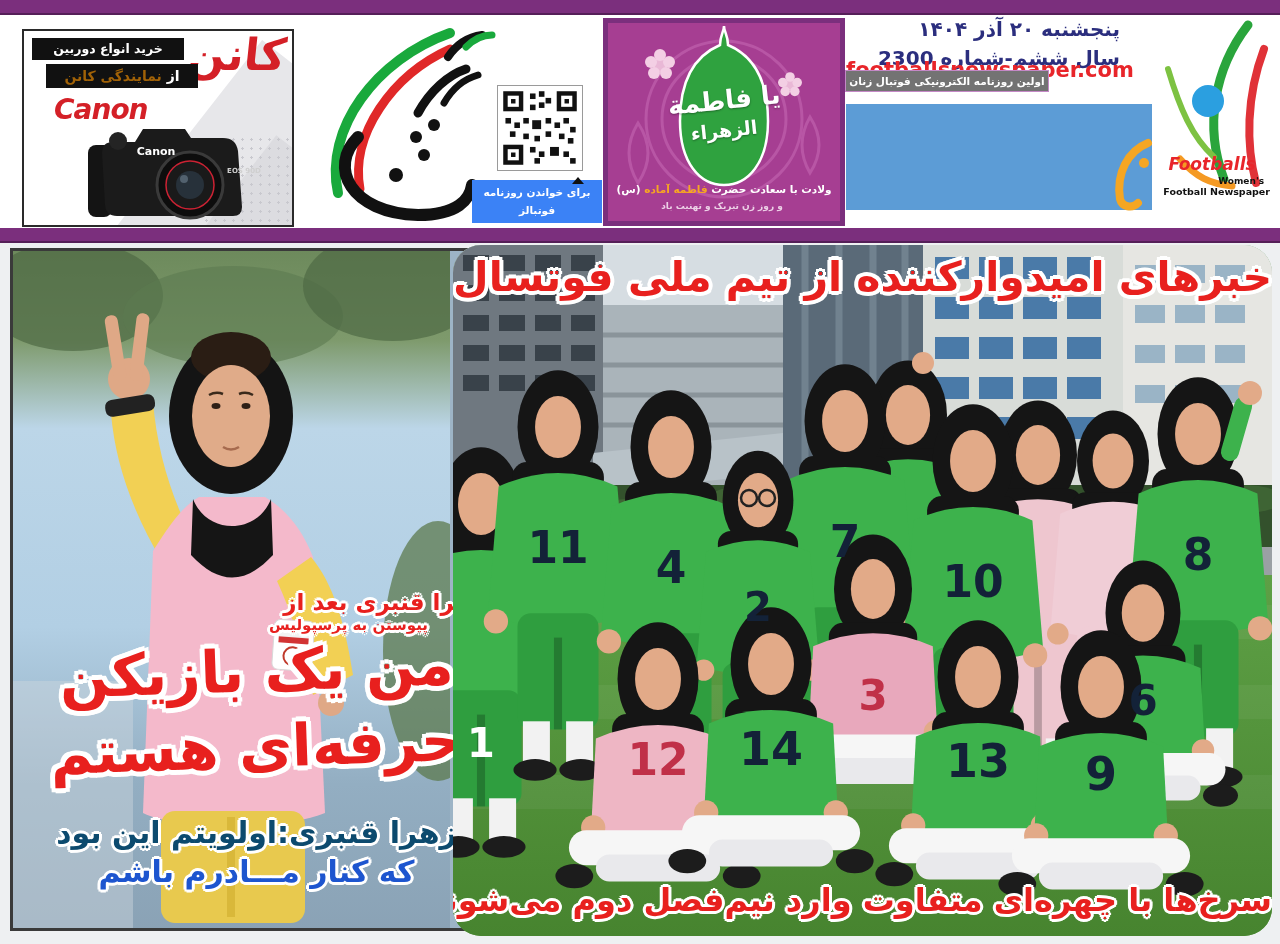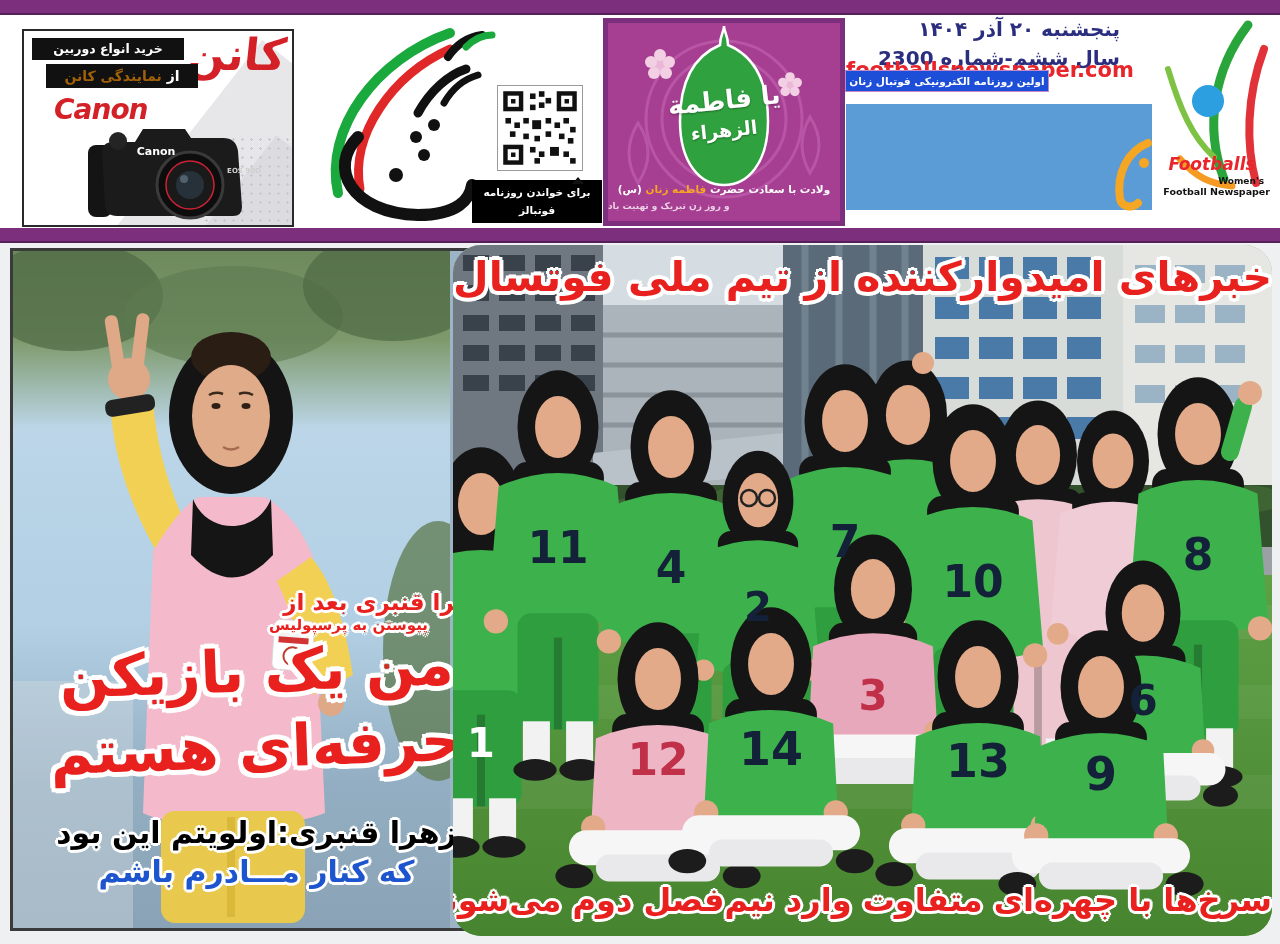--- a/index.html
+++ b/index.html
@@ -22,42 +22,42 @@
          font-weight:bold;}
   .canon .s1{left:8px;top:7px;width:152px;height:22px;font-size:12.5px;line-height:22px;}
   .canon .s2{left:22px;top:33px;width:152px;height:24px;font-size:14px;line-height:24px;}
   .canon .s2 .red{color:#a16207;}
   .canon .brand-en{position:absolute;left:30px;top:62px;font-size:28px;font-weight:bold;color:#d42027;
          font-style:italic;letter-spacing:-1px;}
 
   
   .callig{position:absolute;left:298px;top:2px;width:200px;height:212px;}
   .qrwrap{position:absolute;left:497px;top:70px;width:78px;height:78px;background:#fff;border:1px solid #9a9a9a;padding:3px;}
-  .qrcap{position:absolute;left:472px;top:165px;width:130px;height:40px;background:#000000;color:#fff;
+  .qrcap{position:absolute;left:472px;top:165px;width:130px;height:40px;background:#3b82f6;color:#fff;
          direction:rtl;text-align:center;font-size:10.5px;font-weight:bold;line-height:1.75;padding-top:3px;}
   .qrcap:before{content:"";position:absolute;top:-9px;right:18px;border:6px solid transparent;border-bottom:7px solid #111;}
 
   
   .rel{position:absolute;left:603px;top:3px;width:242px;height:208px;background:#a63e92;
        border:5px solid #7b2f7d;box-sizing:border-box;overflow:hidden;}
   .rel .cal1{position:absolute;left:0;right:0;top:62px;text-align:center;color:#fff;font-weight:bold;
        font-size:26px;direction:rtl;transform:rotate(-6deg);text-shadow:0 1px 2px rgba(0,0,0,.35);}
   .rel .cal2{position:absolute;left:0;right:0;top:96px;text-align:center;color:#fff;font-weight:bold;
        font-size:19px;direction:rtl;transform:rotate(-6deg);text-shadow:0 1px 2px rgba(0,0,0,.35);}
   .rel .cap1{position:absolute;left:0;right:0;bottom:26px;text-align:center;direction:rtl;
        font-size:10.5px;font-weight:bold;color:#fff;}
   .rel .cap1 .hl{color:#f6a623;}
-  .rel .cap2{position:absolute;left:0;right:4px;bottom:10px;text-align:left;direction:rtl;
+  .rel .cap2{position:absolute;left:0;right:4px;bottom:10px;text-align:center;direction:rtl;
        font-size:9px;font-weight:bold;color:#ecd0e6;margin-top:45px;}
 
   
   .dates{position:absolute;right:160px;top:0px;text-align:right;direction:rtl;color:#2b2e7e;
          font-size:20px;font-weight:bold;line-height:1.45;}
   .site{position:absolute;left:846px;top:43px;width:280px;font-size:21px;font-weight:bold;color:#e8252a;}
-  .banner{position:absolute;left:845px;top:55px;width:202px;height:20px;background:#1d4ed8;
+  .banner{position:absolute;left:845px;top:55px;width:202px;height:20px;background:#737373;
           border:1px solid #c488c6;color:#fff;direction:rtl;text-align:center;
           font-size:10.5px;font-weight:bold;line-height:20px;}
   .bluestripe{position:absolute;left:846px;top:89px;width:306px;height:106px;background:#5c9cd6;}
   .mtitle{position:absolute;left:846px;top:74px;width:306px;text-align:center;direction:rtl;
           font-size:78px;font-weight:bold;color:#141414;line-height:120px;}
   .flogo{position:absolute;left:1152px;top:-8px;width:124px;height:212px;}
 
   
   .lphoto{position:absolute;left:10px;top:248px;width:493px;height:683px;border:3px solid #3a3a3a;
           box-sizing:border-box;overflow:hidden;background:#9db4c6;}
@@ -77,21 +77,21 @@
        -2px -2px 0 #000,2px -2px 0 #000,-2px 2px 0 #000,2px 2px 0 #000;}
 
   .r-head{top:8px;font-size:41px;color:#e8201e;}
   .r-sub{top:67px;font-size:26px;color:#ffd400;}
   .r-cap1{top:596px;font-size:28px;color:#9a3ec2;transform:translateX(-50px);}
   .r-cap2{top:636px;font-size:32px;color:#e8201e;}
   .l-kick1{top:338px;right:16px;font-size:23px;color:#e8201e;}
   .l-kick2{top:365px;right:72px;font-size:15px;color:#e8201e;}
   .l-head1{top:386px;font-size:58px;color:#e8201e;transform:rotate(-2deg);}
   .l-head2{top:462px;font-size:58px;color:#e8201e;transform:rotate(-2deg);}
-  .l-q1{top:564px;font-size:30px;color:#000000;}
+  .l-q1{top:564px;font-size:30px;color:#0c4a6e;}
   .l-q2{top:603px;font-size:30px;color:#1d55cf;}
 
   .jn{font-family:"DejaVu Sans",sans-serif;font-weight:bold;fill:#132238;text-anchor:middle;}
   .jnred{fill:#c03048;}
   .jnwhite{fill:#ffffff;}
 </style>
 </head>
 <body>
 
 <div class="page">
@@ -211,21 +211,21 @@
             <circle cx="6" cy="8" r="6" fill="#f3cfe4"></circle>
               <circle cx="-6" cy="8" r="6" fill="#f3cfe4"></circle>
               <circle cx="-9" cy="-3" r="6" fill="#f3cfe4"></circle>
           </g>
         </g>
       </svg>
       <div class="cal1">یا فاطمة</div>
       <div class="cal2">الزهراء</div>
       <div class="cap1">
         <span>ولادت با سعادت حضرت</span>
-        <span class="hl">فاطمه زنان</span>
+        <span class="hl">فاطمه آماده</span>
         <span>(س)</span>
       </div>
       <div class="cap2">و روز زن تبریک و تهنیت باد</div>
     </div>
 
     <div class="dates">
       <div>پنجشنبه ۲۰ آذر ۱۴۰۴</div>
       <div>سال ششم-شماره 2300</div>
     </div>
     <div class="site">footballsnewspaper.com</div>

